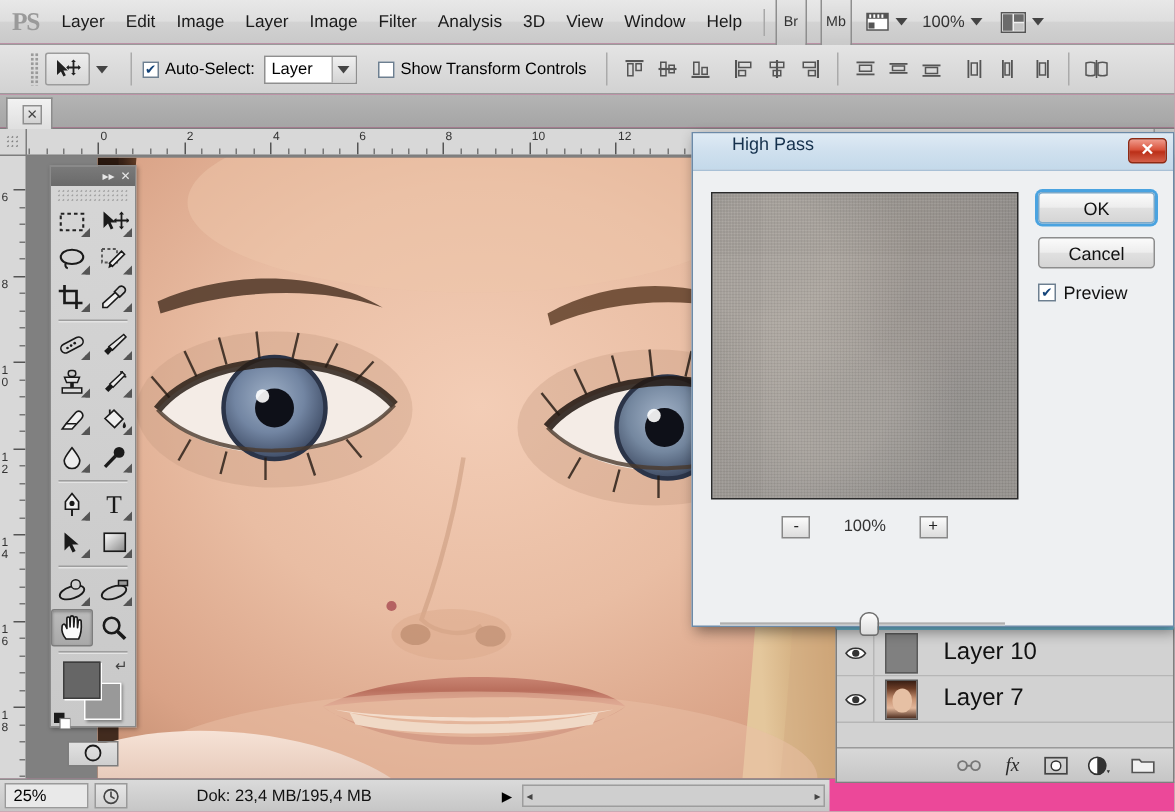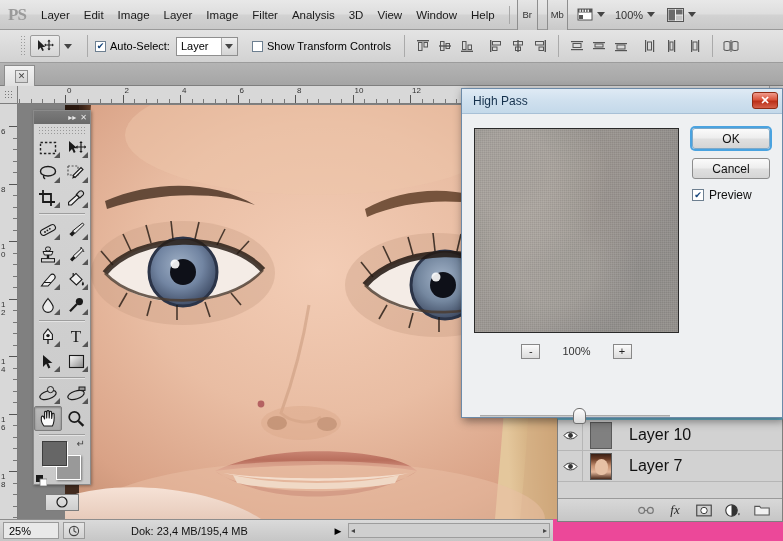--- a/index.html
+++ b/index.html
@@ -140,21 +140,21 @@
 
   
   .dlg {
     position: absolute; left: 461px; top: 88px; width: 322px; height: 330px;
     background: #eef0f2; border: 1px solid #6c8aa8;
     box-shadow: 2px 3px 9px rgba(0,0,0,.45);
   }
   .dlg-title {
     height: 25px; background: linear-gradient(to bottom,#dfeaf4 0%,#cfe0ee 50%,#c4d9ea 100%);
     border-bottom: 1px solid #a8c0d6;
-    display: flex; align-items: center; padding-left: 11px; position: relative;
+    display: flex; align-items: flex-start; padding-left: 26px; position: relative;
   }
   .dlg-title-text { font-size: 12px; color: #15314d; }
   .dlg-close {
     position: absolute; right: 4px; top: 3px; width: 26px; height: 17px;
     background: linear-gradient(to bottom,#f09b8c 0%,#d9533c 45%,#bb2f18 55%,#d4604a 100%);
     border: 1px solid #8e2a14; border-radius: 3px;
     display: flex; align-items: center; justify-content: center;
     color: #fff; font-size: 11px; font-weight: bold; line-height: 1;
   }
   .dlg-body { position: relative; width: 100%; height: 304px; }

